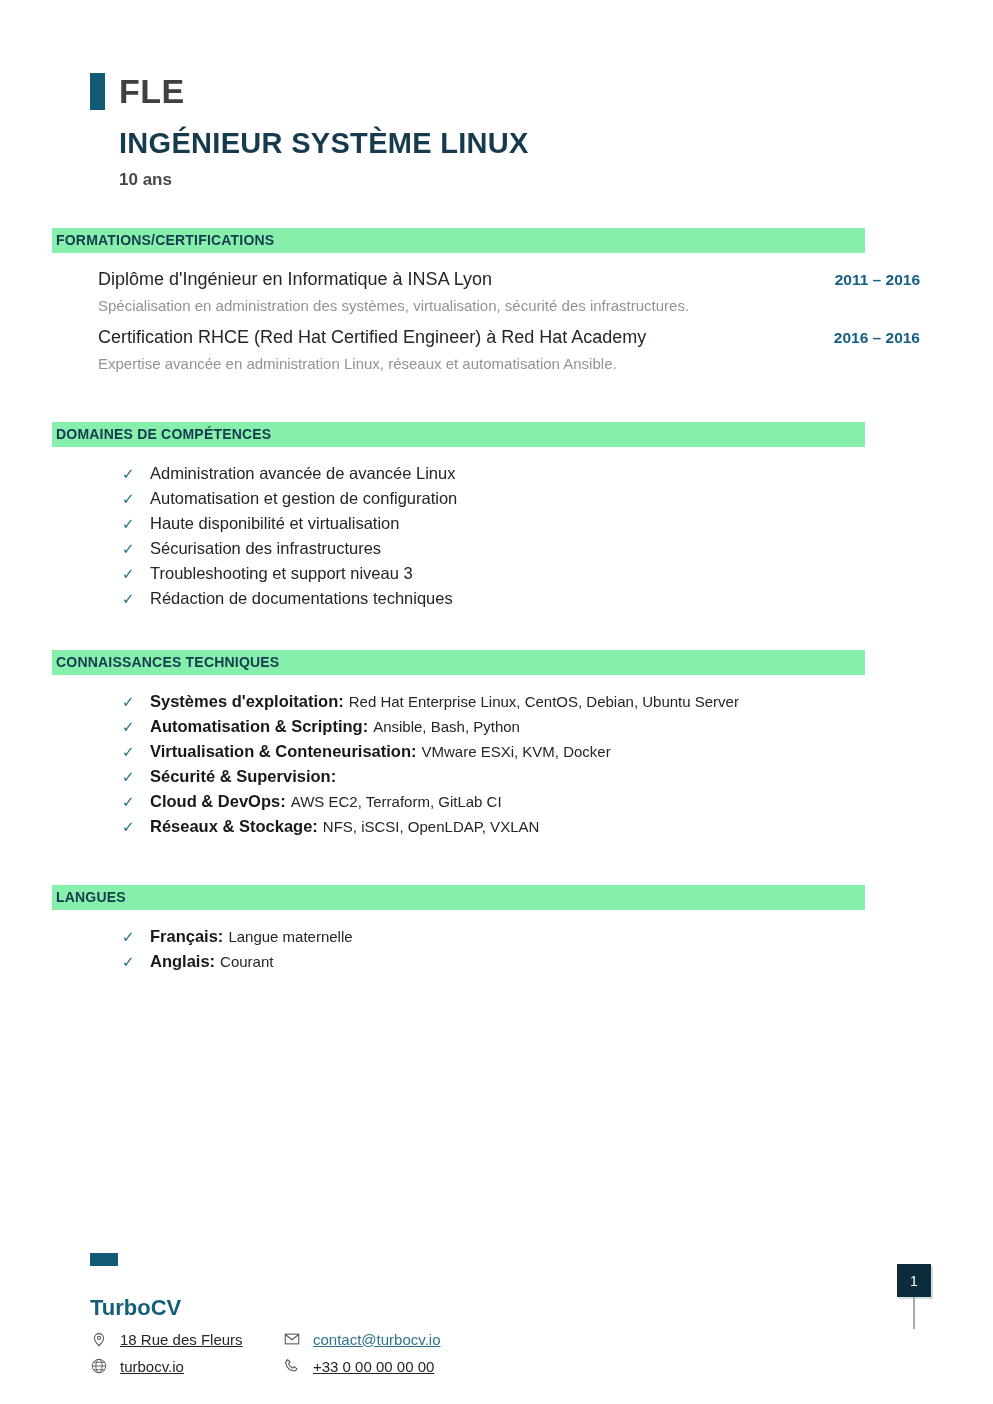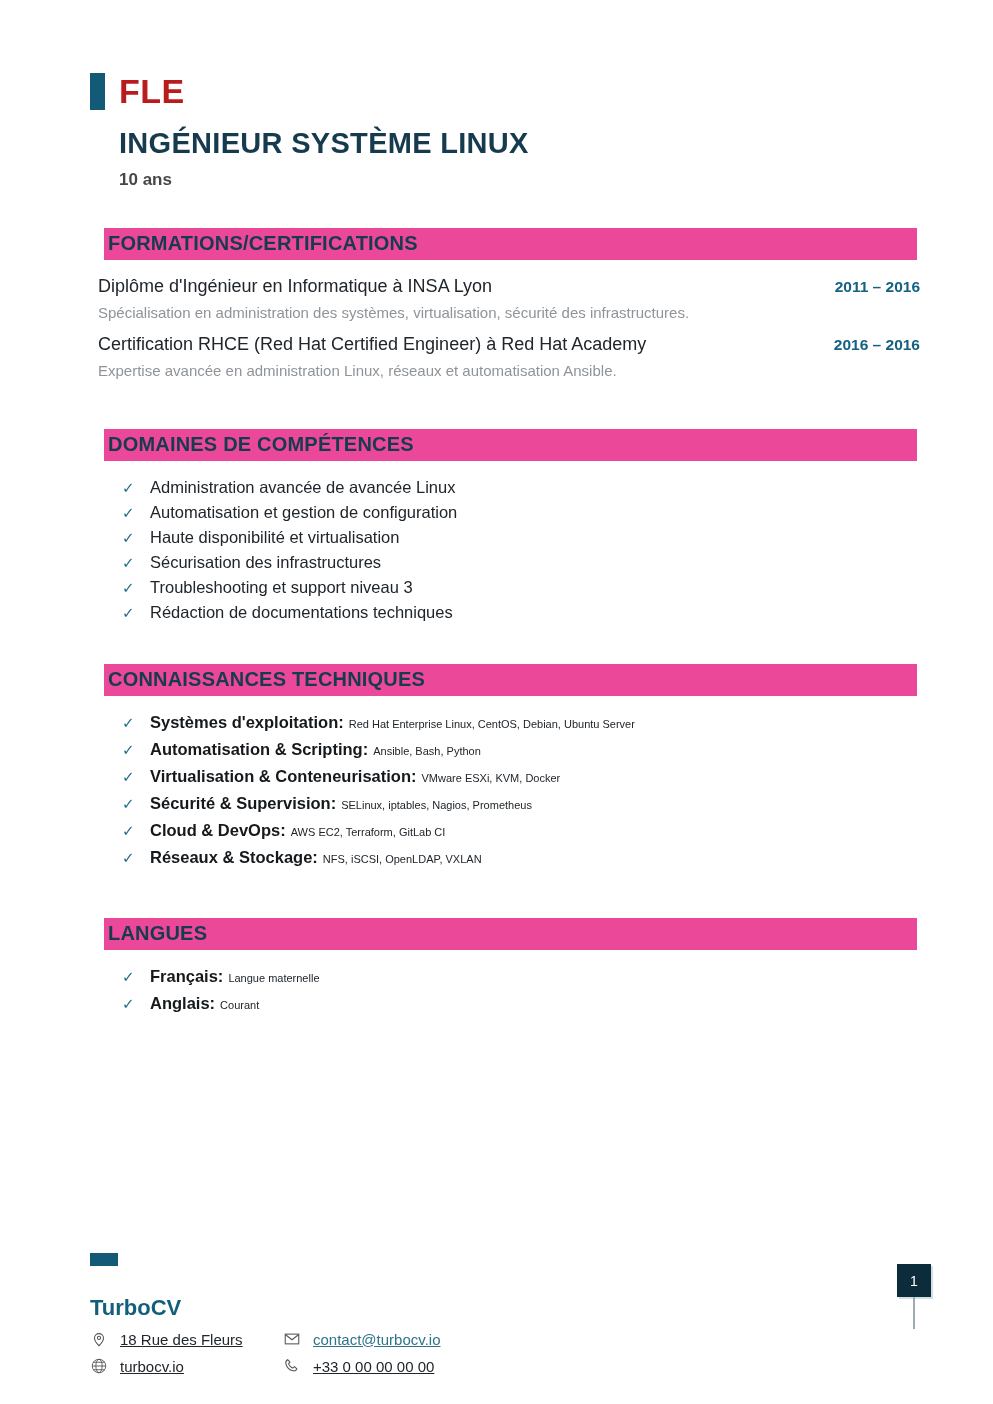--- a/index.html
+++ b/index.html
@@ -15,38 +15,38 @@
     height: 1404px;
     background: #ffffff;
     overflow: hidden;
   }
 
   
   .header { padding: 72px 90px 0 90px; }
   .brand-row { display: flex; align-items: center; gap: 14px; }
   .accent-bar { width: 15px; height: 37px; background: #135a77; }
   .initials {
-    font-size: 34px; font-weight: 700; color: #b91c1c; letter-spacing: 0.5px;
+    font-size: 34px; font-weight: 700; color: #404040; letter-spacing: 0.5px;
   }
   .job-title {
     margin: 16px 0 0 29px;
     font-size: 29px; font-weight: 700; color: #173b4e; letter-spacing: 0.3px;
   }
   .experience {
     margin: 10px 0 0 29px;
     font-size: 17px; font-weight: 600; color: #474747;
   }
 
   
   .section-heading {
-    margin-left: 104px;
+    margin-left: 52px;
     width: 813px;
-    background: #ec4899;
+    background: #86efac;
     padding: 4px 6px 5px 4px;
-    font-size: 20px; font-weight: 700; color: #173b4e;
+    font-size: 14px; font-weight: 700; color: #173b4e;
     letter-spacing: 0.2px;
   }
   .sec-formations { margin-top: 38px; }
   .sec-domaines   { margin-top: 50px; }
   .sec-connaissances { margin-top: 39px; }
   .sec-langues    { margin-top: 46px; }
 
   
   .entries { margin: 16px 0 0 98px; width: 822px; }
   .entry { margin-bottom: 13px; }
@@ -57,21 +57,21 @@
 
   
   .checklist { list-style: none; margin: 14px 0 0 122px; }
   .checklist li { display: flex; align-items: baseline; line-height: 25px; }
   .check {
     width: 28px; flex: 0 0 28px;
     color: #1f6e86; font-size: 15px;
   }
   .item-text { font-size: 16.5px; color: #20262b; }
   .item-label { font-size: 16.5px; font-weight: 700; color: #15191c; }
-  .item-value { font-size: 11px; color: #20262b; margin-left: 5px; }
+  .item-value { font-size: 15px; color: #20262b; margin-left: 5px; }
 
   
   .footer { position: absolute; left: 90px; top: 1253px; }
   .footer-accent { width: 28px; height: 13px; background: #135a77; }
   .footer-brand {
     margin-top: 29px;
     font-size: 22px; font-weight: 700; color: #135f7a;
   }
   .contact-grid {
     margin-top: 9px;
@@ -178,21 +178,20 @@
         <span class="item-value">Ansible, Bash, Python</span>
       </li>
       <li>
         <span class="check">✓</span>
         <span class="item-label">Virtualisation &amp; Conteneurisation:</span>
         <span class="item-value">VMware ESXi, KVM, Docker</span>
       </li>
       <li>
         <span class="check">✓</span>
         <span class="item-label">Sécurité &amp; Supervision:</span>
-        <span class="item-value">SELinux, iptables, Nagios, Prometheus</span>
       </li>
       <li>
         <span class="check">✓</span>
         <span class="item-label">Cloud &amp; DevOps:</span>
         <span class="item-value">AWS EC2, Terraform, GitLab CI</span>
       </li>
       <li>
         <span class="check">✓</span>
         <span class="item-label">Réseaux &amp; Stockage:</span>
         <span class="item-value">NFS, iSCSI, OpenLDAP, VXLAN</span>

